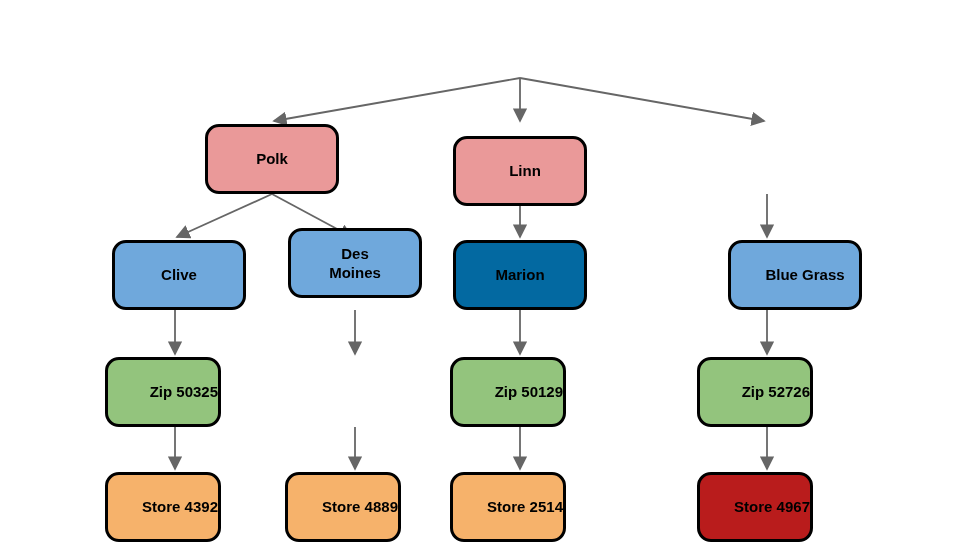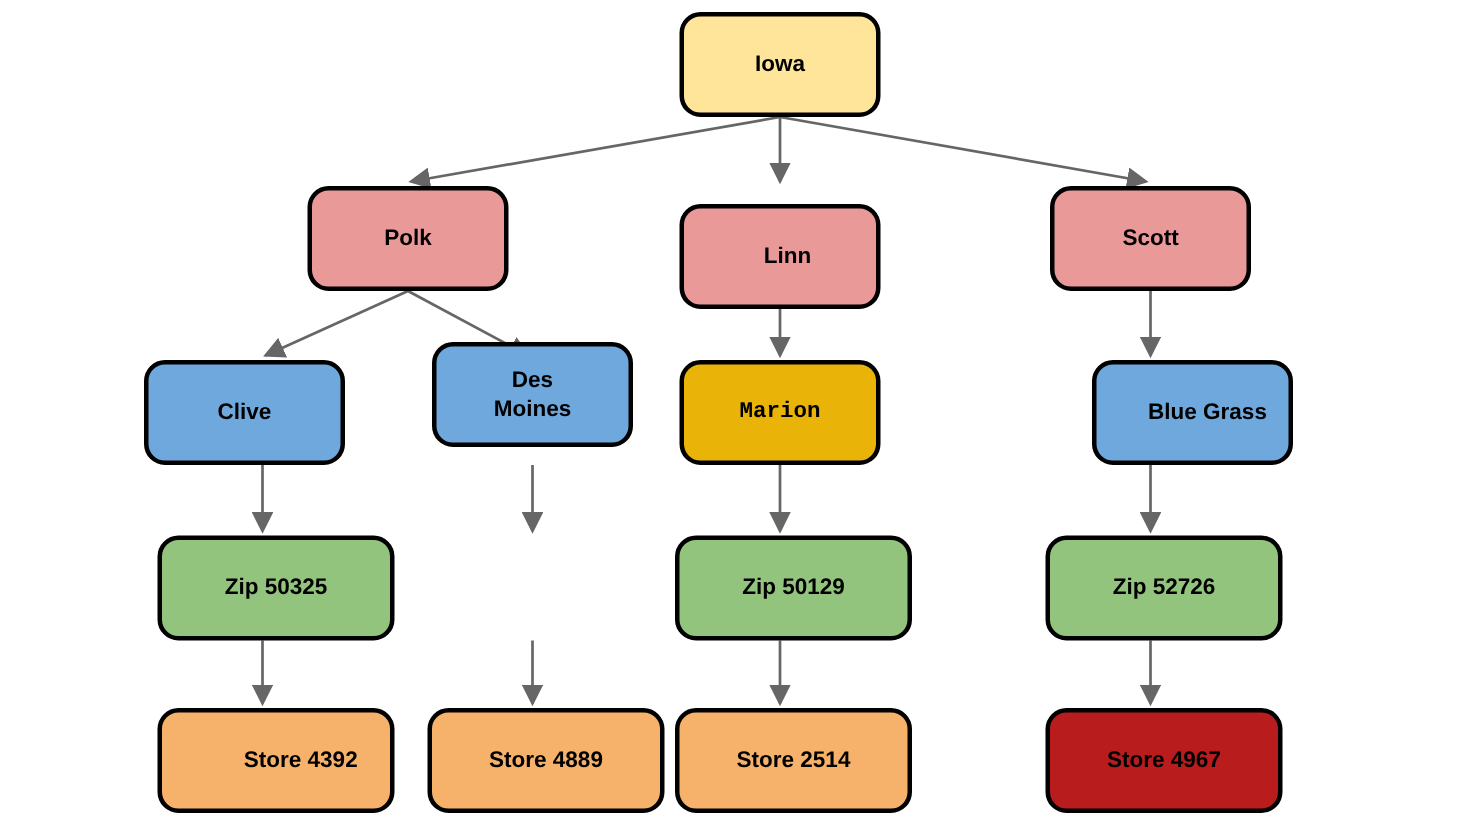--- a/index.html
+++ b/index.html
@@ -37,30 +37,30 @@
     display: flex;
     align-items: center;
     justify-content: center;
     text-align: center;
     font-size: 15px;
     font-weight: 700;
     color: #000000;
     line-height: 1.3;
     z-index: 2;
   }
-  .node.wide { width: 158px; }
+  .node.wide { width: 116px; justify-content: flex-end; }
   .node .label { display: inline-block; }
   .node .label.narrow { max-width: 70px; }
 
   
   #n-iowa       { left: 453px; top: 8px; }
   #n-polk       { left: 205px; top: 124px; }
   #n-linn       { left: 453px; top: 136px; padding-left: 10px; }
   #n-scott      { left: 700px; top: 124px; }
-  #n-clive      { left: 96px; top: 240px; }
+  #n-clive      { left: 112px; top: 240px; }
   #n-desmoines  { left: 288px; top: 228px; }
   #n-marion     { left: 453px; top: 240px; }
   #n-bluegrass  { left: 728px; top: 240px; padding-left: 20px; }
   #n-zip50325   { left: 105px; top: 357px; }
   #n-zip50315   { left: 285px; top: 357px; }
   #n-zip50129   { left: 450px; top: 357px; }
   #n-zip52726   { left: 697px; top: 357px; }
   #n-store4392  { left: 105px; top: 472px; }
   #n-store4889  { left: 285px; top: 472px; }
   #n-store2514  { left: 450px; top: 472px; }
@@ -87,41 +87,35 @@
     <line x1="175" y1="310" x2="175" y2="354" marker-end="url(#ah)"></line>
     <line x1="355" y1="310" x2="355" y2="354" marker-end="url(#ah)"></line>
     <line x1="520" y1="310" x2="520" y2="354" marker-end="url(#ah)"></line>
     <line x1="767" y1="310" x2="767" y2="354" marker-end="url(#ah)"></line>
     <line x1="175" y1="427" x2="175" y2="469" marker-end="url(#ah)"></line>
     <line x1="355" y1="427" x2="355" y2="469" marker-end="url(#ah)"></line>
     <line x1="520" y1="427" x2="520" y2="469" marker-end="url(#ah)"></line>
     <line x1="767" y1="427" x2="767" y2="469" marker-end="url(#ah)"></line>
   </svg>
 
-  <div class="node" id="n-iowa" style="background-color: rgb(255, 229, 153);">
-    <span class="label">Iowa</span>
-  </div>
 
   <div class="node" id="n-polk" style="background-color: rgb(234, 153, 153); justify-content: center;">
     <span class="label">Polk</span>
   </div>
   <div class="node" id="n-linn" style="background-color: rgb(234, 153, 153);">
     <span class="label">Linn</span>
-  </div>
-  <div class="node" id="n-scott" style="background-color: rgb(234, 153, 153);">
-    <span class="label">Scott</span>
   </div>
 
   <div class="node" id="n-clive" style="background-color: rgb(111, 168, 220);">
     <span class="label">Clive</span>
   </div>
   <div class="node" id="n-desmoines" style="background-color: rgb(111, 168, 220);">
     <span class="label narrow">Des Moines</span>
   </div>
-  <div class="node" id="n-marion" style="background-color: #eab308; font-family: Liberation Mono, monospace;">
+  <div class="node" id="n-marion" style="background-color: #0369a1;">
     <span class="label">Marion</span>
   </div>
   <div class="node" id="n-bluegrass" style="background-color: rgb(111, 168, 220);">
     <span class="label">Blue Grass</span>
   </div>
 
   <div class="node wide" id="n-zip50325" style="background-color: rgb(147, 196, 125);">
     <span class="label">Zip 50325</span>
   </div>
   <div class="node wide" id="n-zip50129" style="background-color: rgb(147, 196, 125);">

